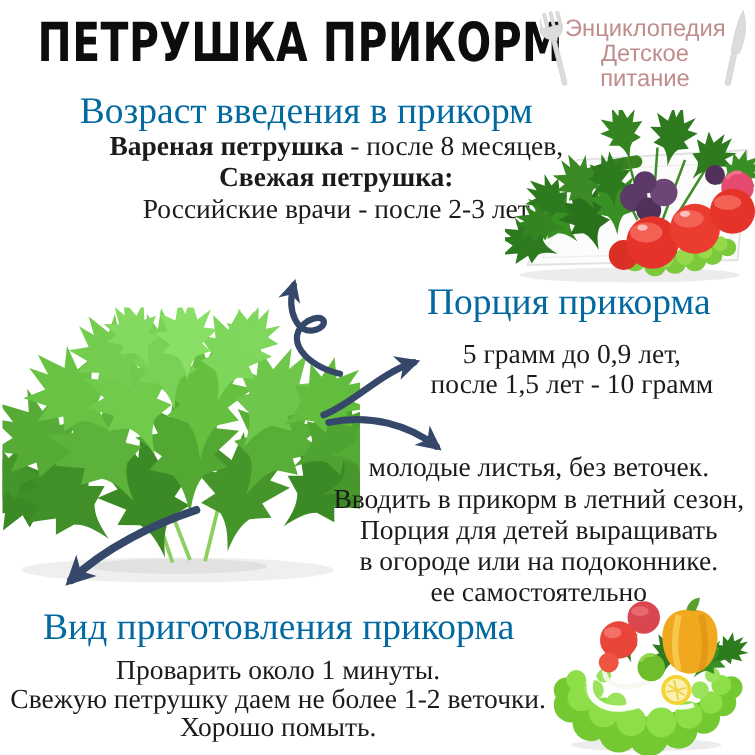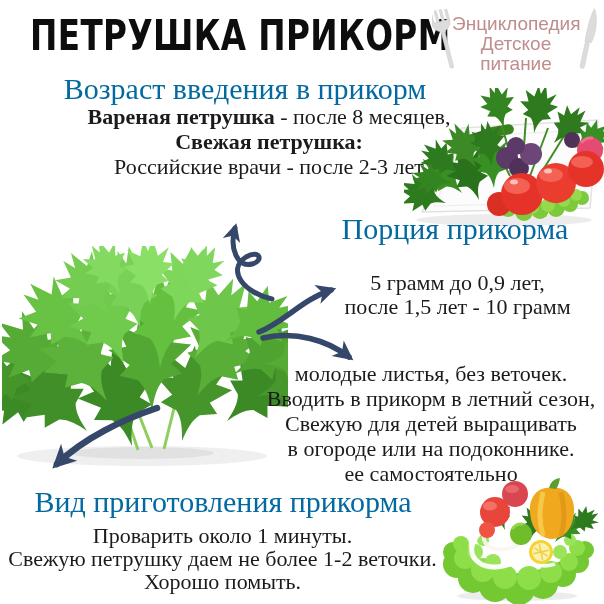--- a/index.html
+++ b/index.html
@@ -12,21 +12,21 @@
   .logo-text{position:absolute;left:20px;top:9px;width:128px;text-align:center;
              font-family:"Liberation Sans", sans-serif;font-size:19px;line-height:20px;
              color:#c08d8d;}
   .fork{position:absolute;left:0px;top:4px;}
   .knife{position:absolute;right:0px;top:2px;}
   .h{position:absolute;color:#0369a1;font-size:30px;text-align:center;white-space:nowrap;}
   .t{position:absolute;font-size:22px;text-align:center;color:#1b1b1b;}
   .t b{font-weight:700;}
   .age-block{left:0px;top:104px;width:442px;line-height:25px;margin-left:48px;}
   .h-age{left:20px;top:72px;width:450px;}
-  .h-portion{left:305px;top:212px;width:300px;}
+  .h-portion{left:305px;top:225px;width:300px;}
   .portion-block{left:320px;top:271px;width:275px;line-height:24px;}
   .season-block{left:258px;top:361px;width:346px;line-height:25px;}
   .h-prep{left:0px;top:485px;width:446px;}
   .prep-block{left:0px;top:524px;width:445px;line-height:23px;}
   .art{position:absolute;}
   .arrows{position:absolute;left:0;top:0;pointer-events:none;}
 </style>
 </head>
 <body>
 
@@ -185,21 +185,21 @@
     <use href="#leaf" fill="#7ed65b" transform="translate(172 75) rotate(18) scale(1.9)"></use>
     <use href="#leaf" fill="#8adf66" transform="translate(148 58) rotate(-2) scale(1.6)"></use>
     <use href="#leaf" fill="#84da61" transform="translate(118 48) rotate(-26) scale(1.4)"></use>
     <use href="#leaf" fill="#80d75d" transform="translate(186 52) rotate(24) scale(1.4)"></use>
   </svg>
 
   
   <div class="t season-block">
     <div>молодые листья, без веточек.</div>
     <div>Вводить в прикорм в летний сезон,</div>
-    <div>Свежую для детей выращивать</div>
+    <div>Порция для детей выращивать</div>
     <div>в огороде или на подоконнике.</div>
     <div>ее самостоятельно</div>
   </div>
 
   
   <div class="h h-prep">Вид приготовления прикорма</div>
   <div class="t prep-block">
     <div>Проварить около 1 минуты.</div>
     <div>Свежую петрушку даем не более 1-2 веточки.</div>
     <div>Хорошо помыть.</div>

